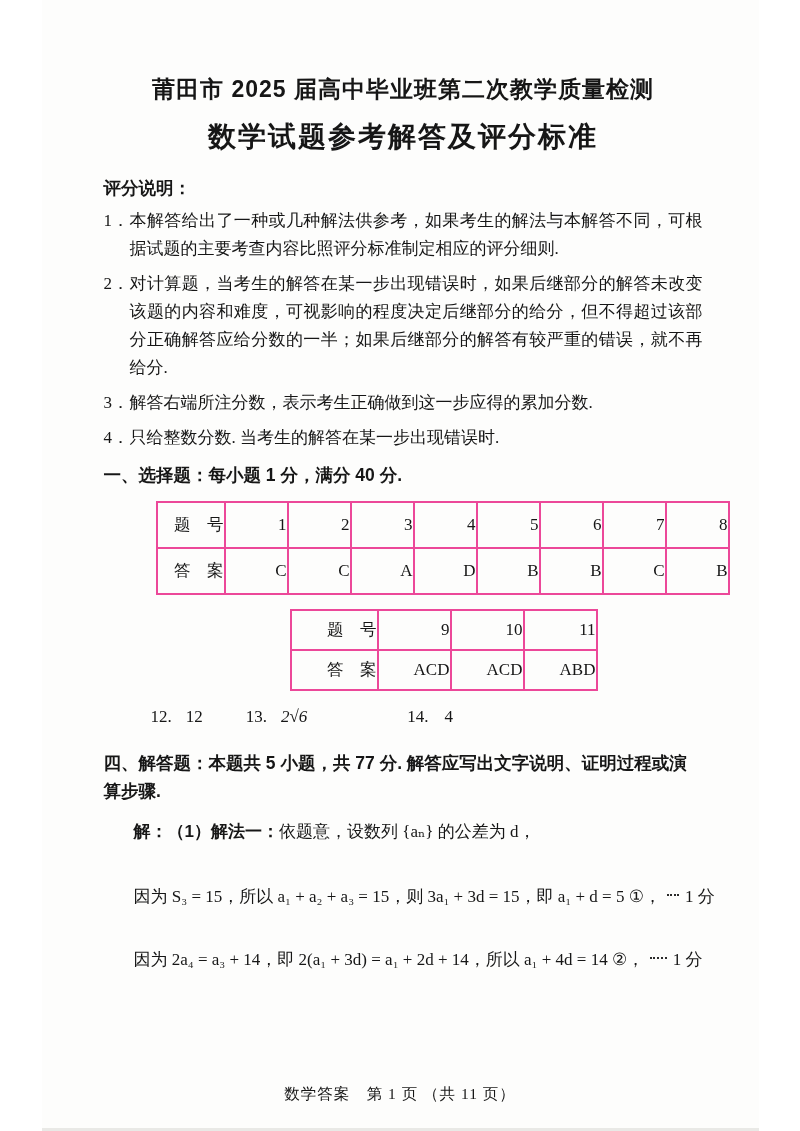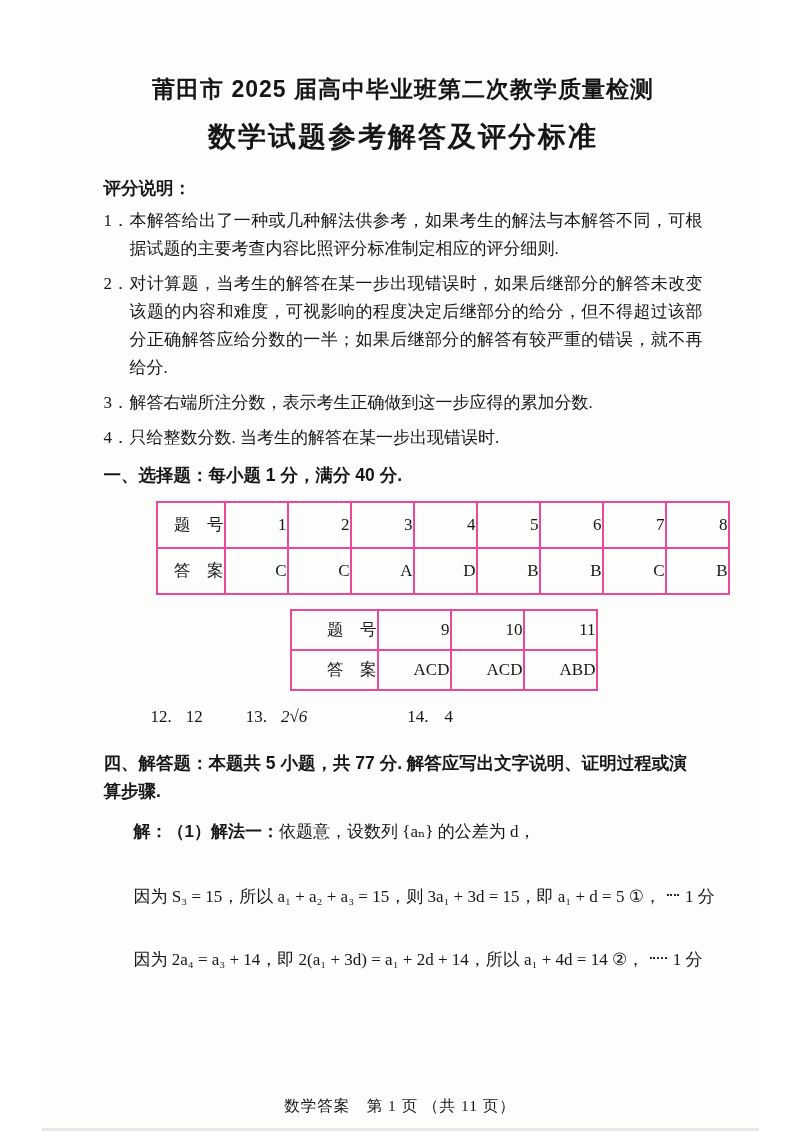--- a/index.html
+++ b/index.html
@@ -116,21 +116,21 @@
   .lead {
     flex: 1 1 12px;
     border-bottom: 2.5px dotted #2b2b2b;
     margin: 0 6px;
     transform: translateY(-6px);
     min-width: 12px;
   }
   .step-score { flex: 0 0 auto; }
   .footer {
     position: absolute;
-    bottom: 14px;
+    bottom: 26px;
     left: 0;
     right: 0;
     text-align: center;
     font-size: 15.5px;
     letter-spacing: 1px;
   }
   .scan-edge {
     position: absolute;
     bottom: 0; left: 0; right: 0;
     height: 3px;

